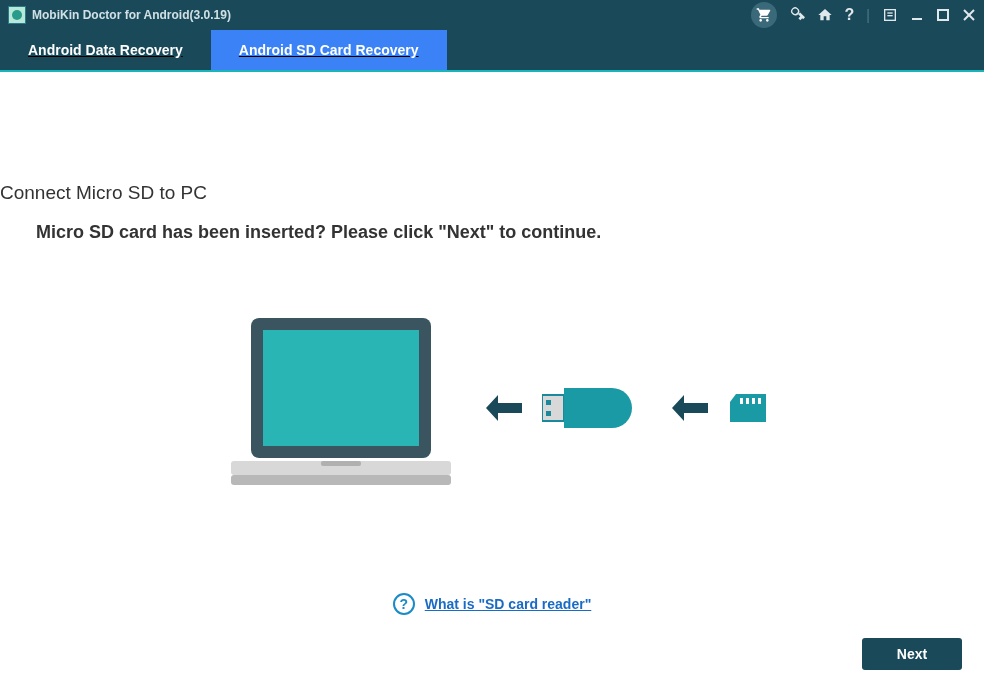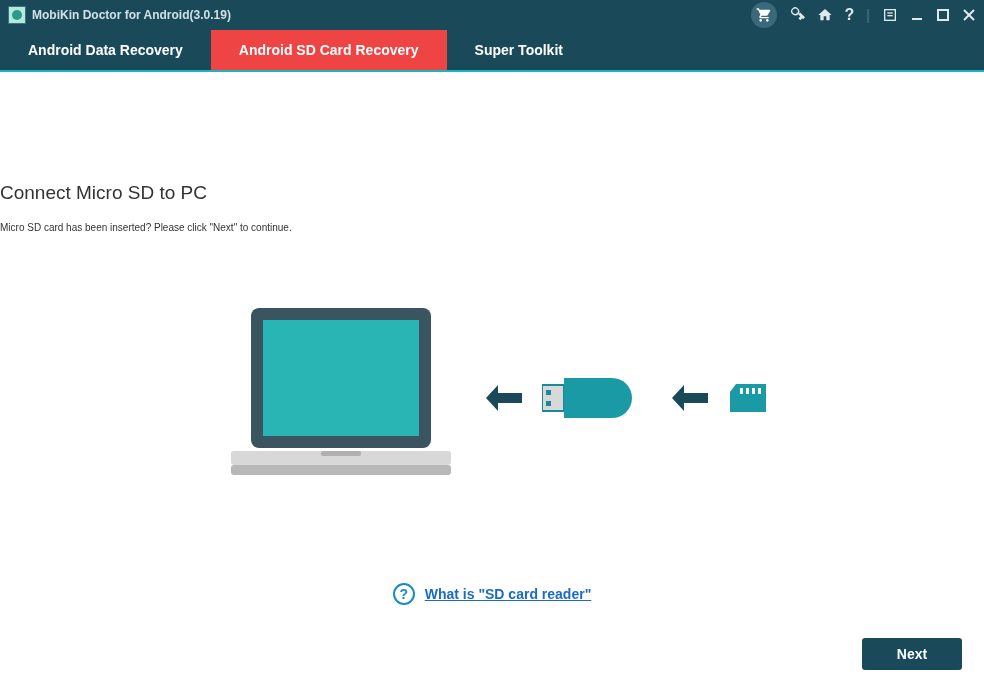--- a/index.html
+++ b/index.html
@@ -60,52 +60,54 @@
       cursor: pointer;
       display: flex;
       align-items: center;
     }
     .tab-bar {
       height: 42px;
       background: #1a4a5a;
       display: flex;
       align-items: stretch;
       border-bottom: 2px solid #1ab5bb;
+      text-decoration: underline;
     }
     .tab {
       padding: 0 28px;
       display: flex;
       align-items: center;
       color: #fff;
       font-size: 14px;
       font-weight: bold;
       cursor: pointer;
     }
     .tab.active {
-      background: #ef4444;
+      background: #3b82f6;
     }
     .content {
       padding: 0;
       background: #fff;
       height: calc(700px - 72px);
       position: relative;
     }
     .middle-content {
       text-align: left;
       padding-top: 110px;
     }
     .heading {
       font-size: 19px;
       color: #333;
       margin-bottom: 18px;
     }
     .subheading {
-      font-size: 10px;
-      font-weight: normal;
+      font-size: 18px;
+      font-weight: bold;
       color: #333;
+      padding-left: 36px;
     }
     .diagram {
       margin-top: 70px;
       display: flex;
       align-items: center;
       justify-content: center;
       gap: 20px;
     }
     .help-link-row {
       margin-top: 90px;
@@ -200,21 +202,20 @@
           <line x1="2" y1="2" x2="12" y2="12"></line>
           <line x1="12" y1="2" x2="2" y2="12"></line>
         </svg>
     </span>
   </div>
 </div>
 
 <div class="tab-bar">
   <div class="tab">Android Data Recovery</div>
   <div class="tab active">Android SD Card Recovery</div>
-  <div class="tab">Super Toolkit</div>
 </div>
 
 <div class="content">
   <div class="middle-content">
     <div class="heading">Connect Micro SD to PC</div>
     <div class="subheading">Micro SD card has been inserted? Please click "Next" to continue.</div>
 
     <div class="diagram">
 
       <svg width="250" height="190" viewBox="0 0 250 190">

